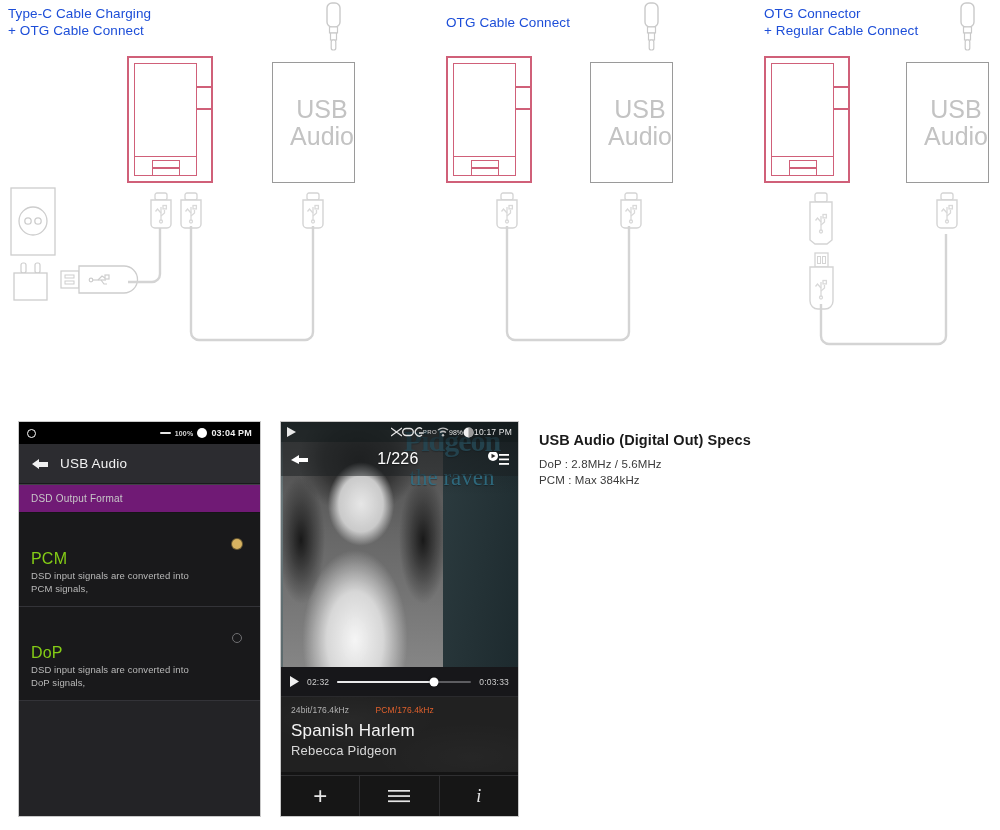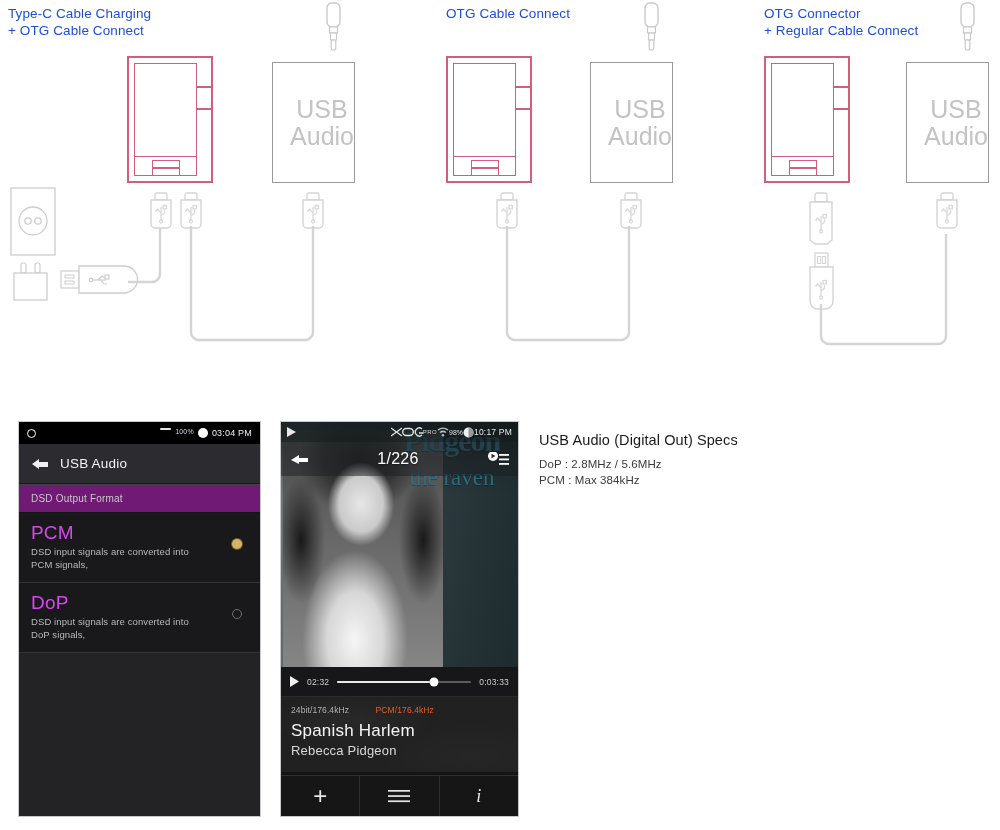--- a/index.html
+++ b/index.html
@@ -78,21 +78,21 @@
   .st-statusbar {
     height: 22px;
     background: #000;
     display: flex;
     align-items: center;
     padding: 0 8px;
     box-sizing: border-box;
     color: #fff;
   }
   .st-sb-left { display:flex; align-items:center; }
-  .st-sb-right { margin-left:auto; display:flex; align-items:flex-start; gap:4px; }
+  .st-sb-right { margin-left:auto; display:flex; align-items:center; gap:4px;font-weight:bold; }
   .st-sb-right .pct { font-size: 7px; color:#d8d8d8; letter-spacing:.2px;}
   .st-sb-right .clock { font-size: 9px; color:#f0f0f0; letter-spacing:.2px;}
   .circ-icon {
     width:9px;height:9px;border-radius:50%;
     border:1.6px solid #fff; box-sizing:border-box;
   }
   .batt-dot { width:10px;height:10px;border-radius:50%;background:#fff; }
   .dash { width:11px;height:2px;background:#e6e6e6; border-radius:1px;}
 
   .st-header {
@@ -119,24 +119,25 @@
     border-bottom: 1px solid #151517;
     letter-spacing: .2px;
   }
   .st-row {
     position: relative;
     background: #19191b;
     padding: 9px 12px 11px 12px;
     border-bottom: 1px solid #333338;
   }
   .st-row .opt-title {
-    color: #d946ef;
-    font-size: 19px;
+    color: #84cc16;
+    font-size: 16px;
     letter-spacing: .2px;
     margin-bottom: 1px;
+    margin-top: 28px;
   }
   .st-row .opt-desc {
     color: #b9b9b9;
     font-size: 9.5px;
     line-height: 13px;
     letter-spacing: .1px;
     max-width: 165px;
   }
   .radio {
     position: absolute;
@@ -274,20 +275,21 @@
   }
   .pl-nav .cell + .cell { border-left:1px solid #2f2f31; }
   .pl-nav .plus { font-size: 24px; line-height: 24px; font-weight: 300;}
   .pl-nav .inf { font-size: 18px; font-style: italic; font-family:"Liberation Serif", serif; }
 
   
   .spec-title {
     font-size: 14.5px;
     color: #1a1a1a;
     letter-spacing: .1px;
+    font-weight: bold;
   }
   .spec-line {
     font-size: 11.5px;
     color: #3a3a3a;
     line-height: 16px;
     letter-spacing: .1px;
   }
 </style>
 </head>
 <body>
@@ -380,21 +382,21 @@
     <path d="M13 21 l-3.5 -4 l-2 2.5"></path>
     <path d="M13 24 l3.5 -3 v-3"></path>
     <rect x="15" y="13.5" width="3.4" height="3.4"></rect>
   </g>
 </svg>
 
 <svg class="abs lgray" style="left:176px; top:226px;" width="146" height="122" viewBox="0 0 146 122">
   <path d="M15 0 V106 a8 8 0 0 0 8 8 H129 a8 8 0 0 0 8 -8 V0" fill="none" stroke="#d4d4d4" stroke-width="2.4"></path>
 </svg>
 
-<div class="abs diag-title" style="left:446px; top:5px;">OTG Cable Connect</div>
+<div class="abs diag-title" style="left:446px; top:14px;">OTG Cable Connect</div>
 
 <div class="abs" style="left:446px; top:56px; width:86px; height:127px;">
   <div class="dap" style="left:0;top:0;width:86px;height:127px;"></div>
   <div class="dap-inner" style="left:7px;top:7px;width:63px;height:113px;"></div>
   <div class="dap-line" style="left:70px;top:30px;width:16px;height:1.6px;"></div>
   <div class="dap-line" style="left:70px;top:52px;width:16px;height:1.6px;"></div>
   <div class="dap-inner" style="left:7px;top:100px;width:63px;height:20px;border-left:none;border-right:none;border-bottom:none;"></div>
   <div class="dap-inner" style="left:25px;top:104px;width:28px;height:16px;"></div>
   <div class="dap-line" style="left:25px;top:111px;width:28px;height:1.6px;"></div>
 </div>

